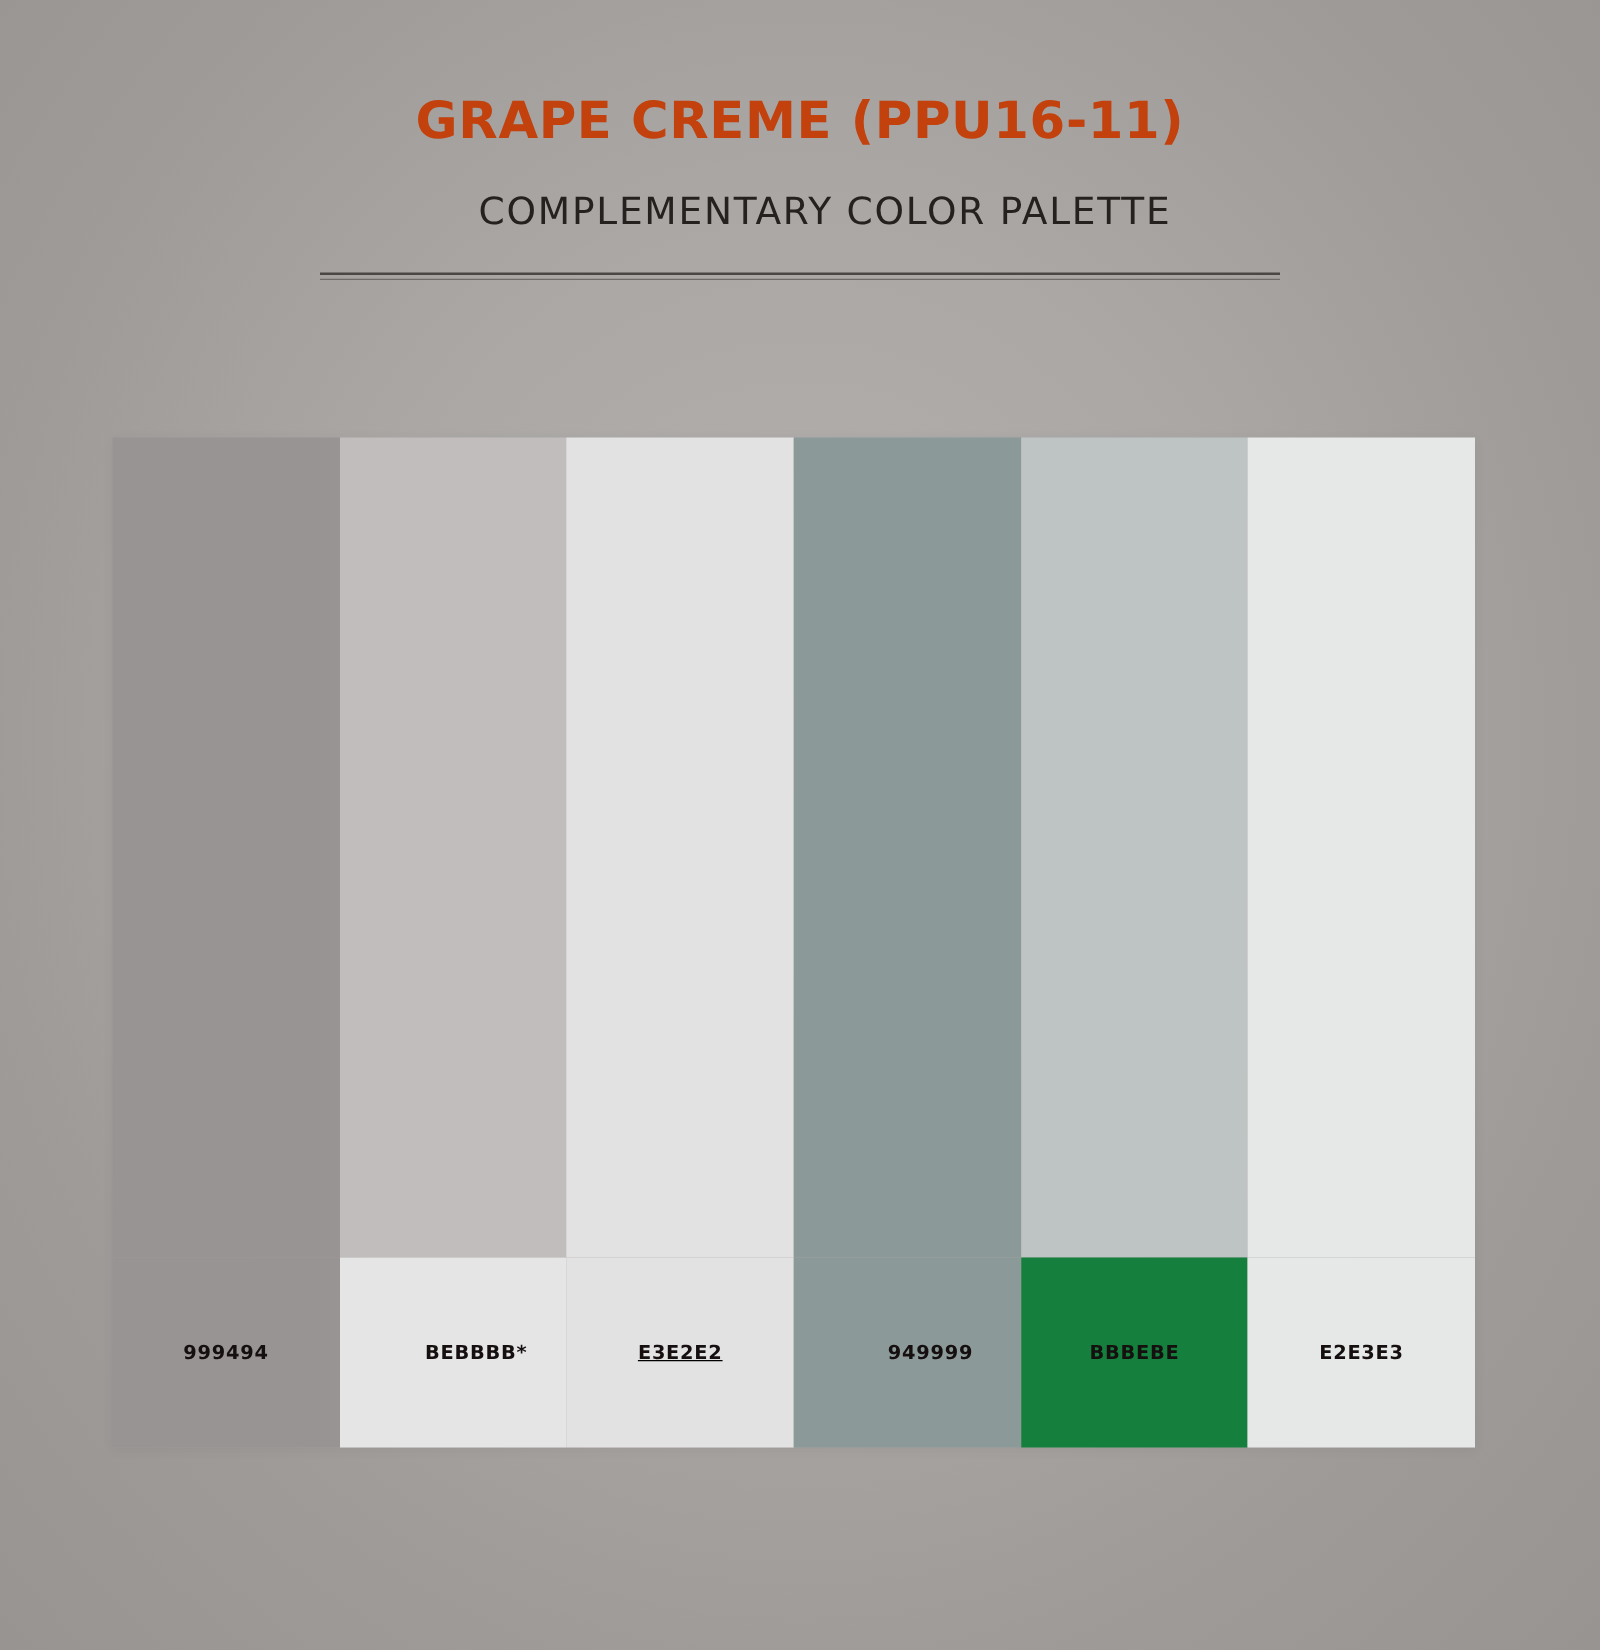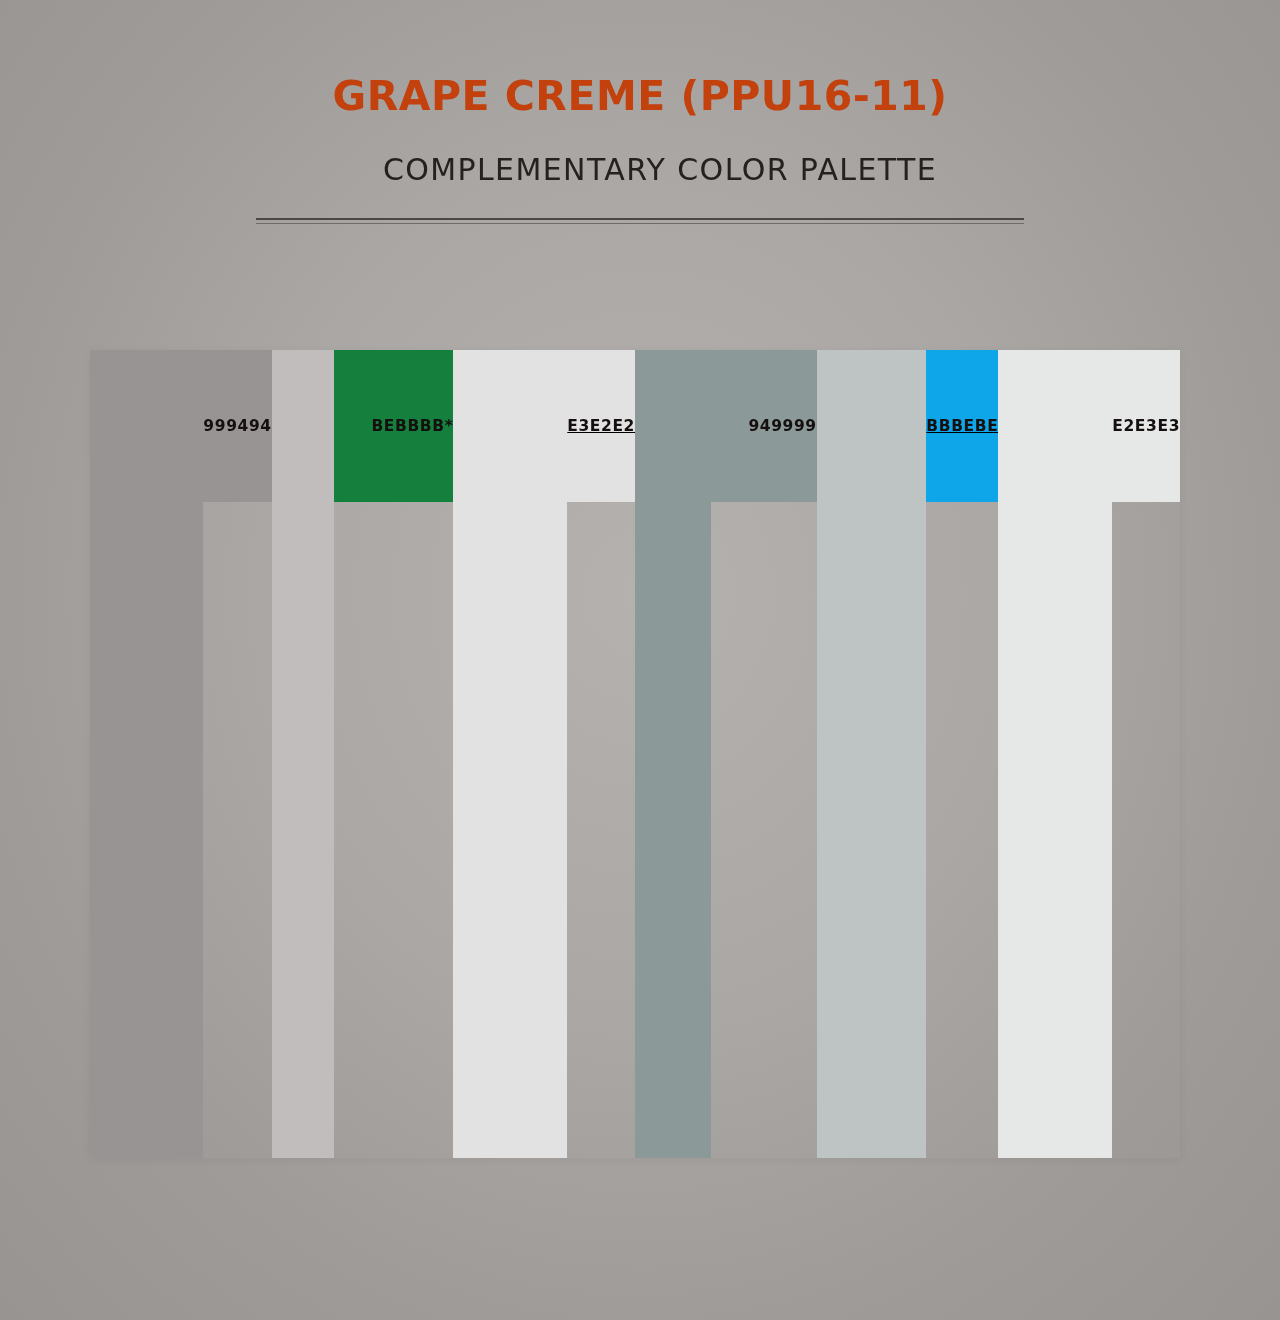--- a/index.html
+++ b/index.html
@@ -71,21 +71,21 @@
     width: 1090px;
     height: 808px;
     display: flex;
     box-shadow: 0 2px 10px rgba(0,0,0,0.05);
   }
 
   .swatch {
     flex: 1 1 0;
     position: relative;
     display: flex;
-    flex-direction: row;
+    flex-direction: column;
   }
 
   .swatch .chip {
     flex: 1 1 auto;
   }
 
   .swatch .label-box {
     height: 152px;
     display: flex;
     align-items: center;
@@ -133,42 +133,42 @@
 
     <div class="swatch">
       <div class="chip" style="background-color: rgb(153, 148, 148);"></div>
       <div class="label-box" style="background-color: rgb(153, 148, 148);">
         <span class="label">999494</span>
       </div>
     </div>
 
     <div class="swatch">
       <div class="chip" style="background-color: rgb(192, 189, 188);"></div>
-      <div class="label-box" style="background-color: #15803d; padding-left: 37px;">
+      <div class="label-box" style="background-color: #e5e5e5; padding-left: 37px;">
         <span class="label">BEBBBB*</span>
       </div>
     </div>
 
     <div class="swatch">
       <div class="chip" style="background-color: rgb(227, 226, 226);"></div>
       <div class="label-box" style="background-color: rgb(227, 226, 226); text-decoration: underline;">
         <span class="label">E3E2E2</span>
       </div>
     </div>
 
     <div class="swatch">
       <div class="chip" style="background-color: rgb(139, 153, 152);"></div>
       <div class="label-box" style="background-color: rgb(139, 153, 152); padding-left: 37px;">
         <span class="label">949999</span>
       </div>
     </div>
 
     <div class="swatch">
       <div class="chip" style="background-color: rgb(189, 196, 195);"></div>
-      <div class="label-box" style="background-color: #0ea5e9; text-decoration: underline;">
+      <div class="label-box" style="background-color: #15803d;">
         <span class="label">BBBEBE</span>
       </div>
     </div>
 
     <div class="swatch">
       <div class="chip" style="background-color: rgb(229, 232, 230);"></div>
       <div class="label-box" style="background-color: rgb(229, 232, 230);">
         <span class="label">E2E3E3</span>
       </div>
     </div>

